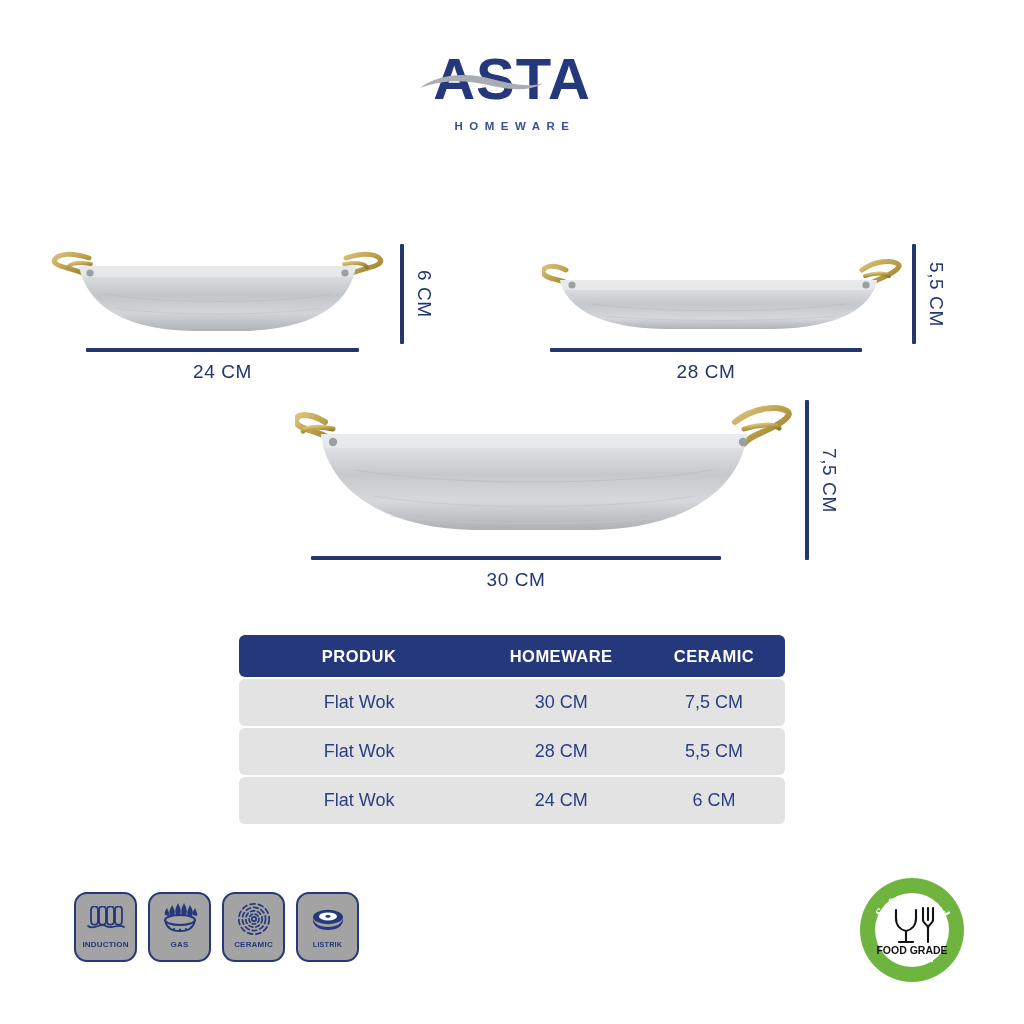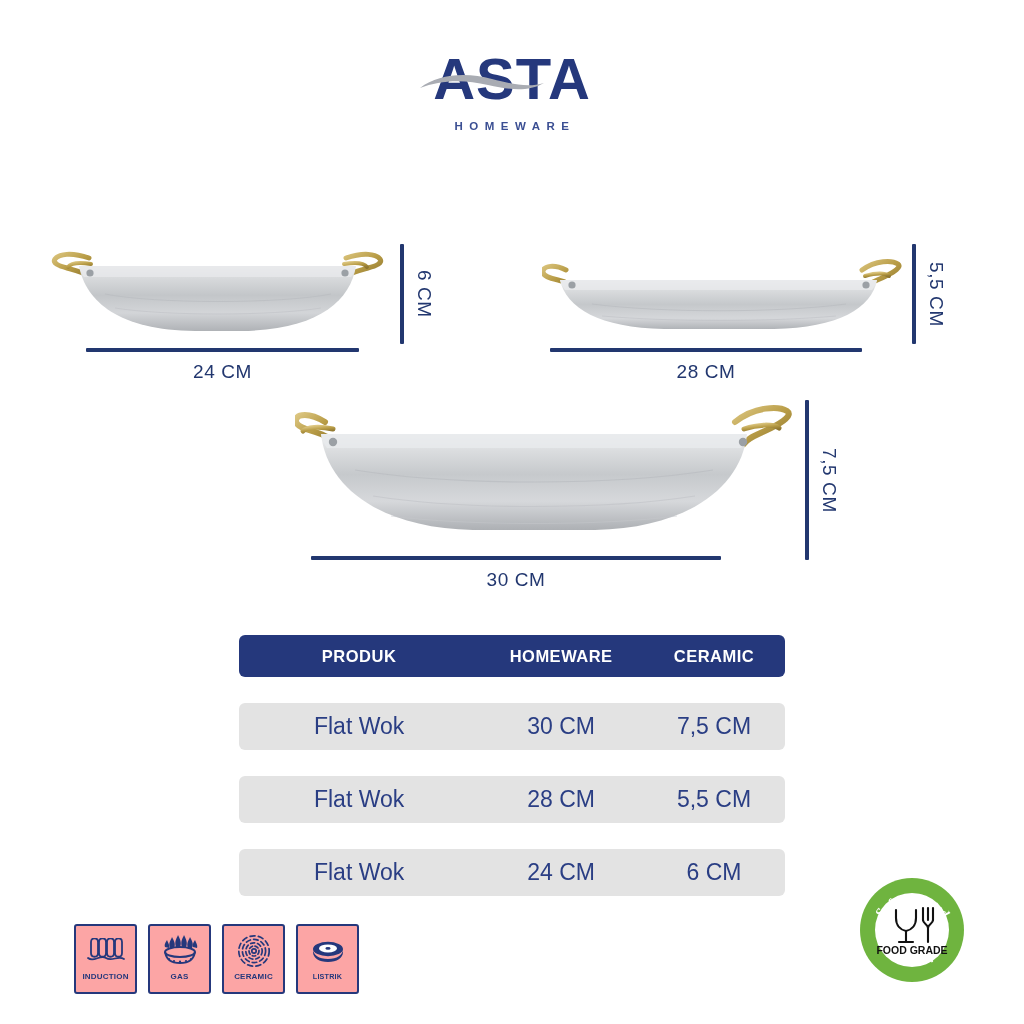--- a/index.html
+++ b/index.html
@@ -42,32 +42,32 @@
   .dim-v .lbl{
     writing-mode:vertical-rl;
     font-size:19px;letter-spacing:.6px;color:#22376F;font-weight:400;
     margin-left:9px;display:flex;align-items:center;justify-content:center;
   }
 
   
   .spec-table{position:absolute;left:239px;top:635px;width:546px;}
   .spec-row{display:flex;align-items:center;height:42px;border-radius:6px;}
   .spec-head{background:#25387C;color:#ffffff;font-weight:700;font-size:16.5px;letter-spacing:.5px;}
-  .spec-body{background:#E3E3E3;color:#2A3E84;font-size:23px;margin-top:26px;height:47px;}
+  .spec-body{background:#E3E3E3;color:#2A3E84;font-size:18px;margin-top:2px;height:47px;}
   .c-prod{width:44%;text-align:center;}
   .c-diam{width:30%;text-align:center;}
   .c-ting{width:26%;text-align:center;}
   .spec-head .c-prod{text-align:center;}
 
   
   .compat{position:absolute;left:74px;top:892px;display:flex;gap:11px;}
   .compat-item{
-    width:63px;height:70px;border:2px solid #25387C;border-radius:3px;
-    background:#fca5a5;display:flex;flex-direction:column;align-items:center;
-    justify-content:flex-start;padding-top:6px;box-sizing:border-box;margin-top:32px;
+    width:63px;height:70px;border:2px solid #25387C;border-radius:13px;
+    background:#a3a3a3;display:flex;flex-direction:column;align-items:center;
+    justify-content:flex-start;padding-top:6px;box-sizing:border-box;
   }
   .compat-icon{height:38px;display:flex;align-items:center;justify-content:center;}
   .compat-label{font-size:8px;font-weight:700;letter-spacing:.2px;color:#25387C;margin-top:2px;}
   .compat-label.small{font-size:7.2px;}
 
   
   .foodsafe{position:absolute;left:858px;top:876px;width:108px;height:108px;}
 </style>
 </head>
 <body>

